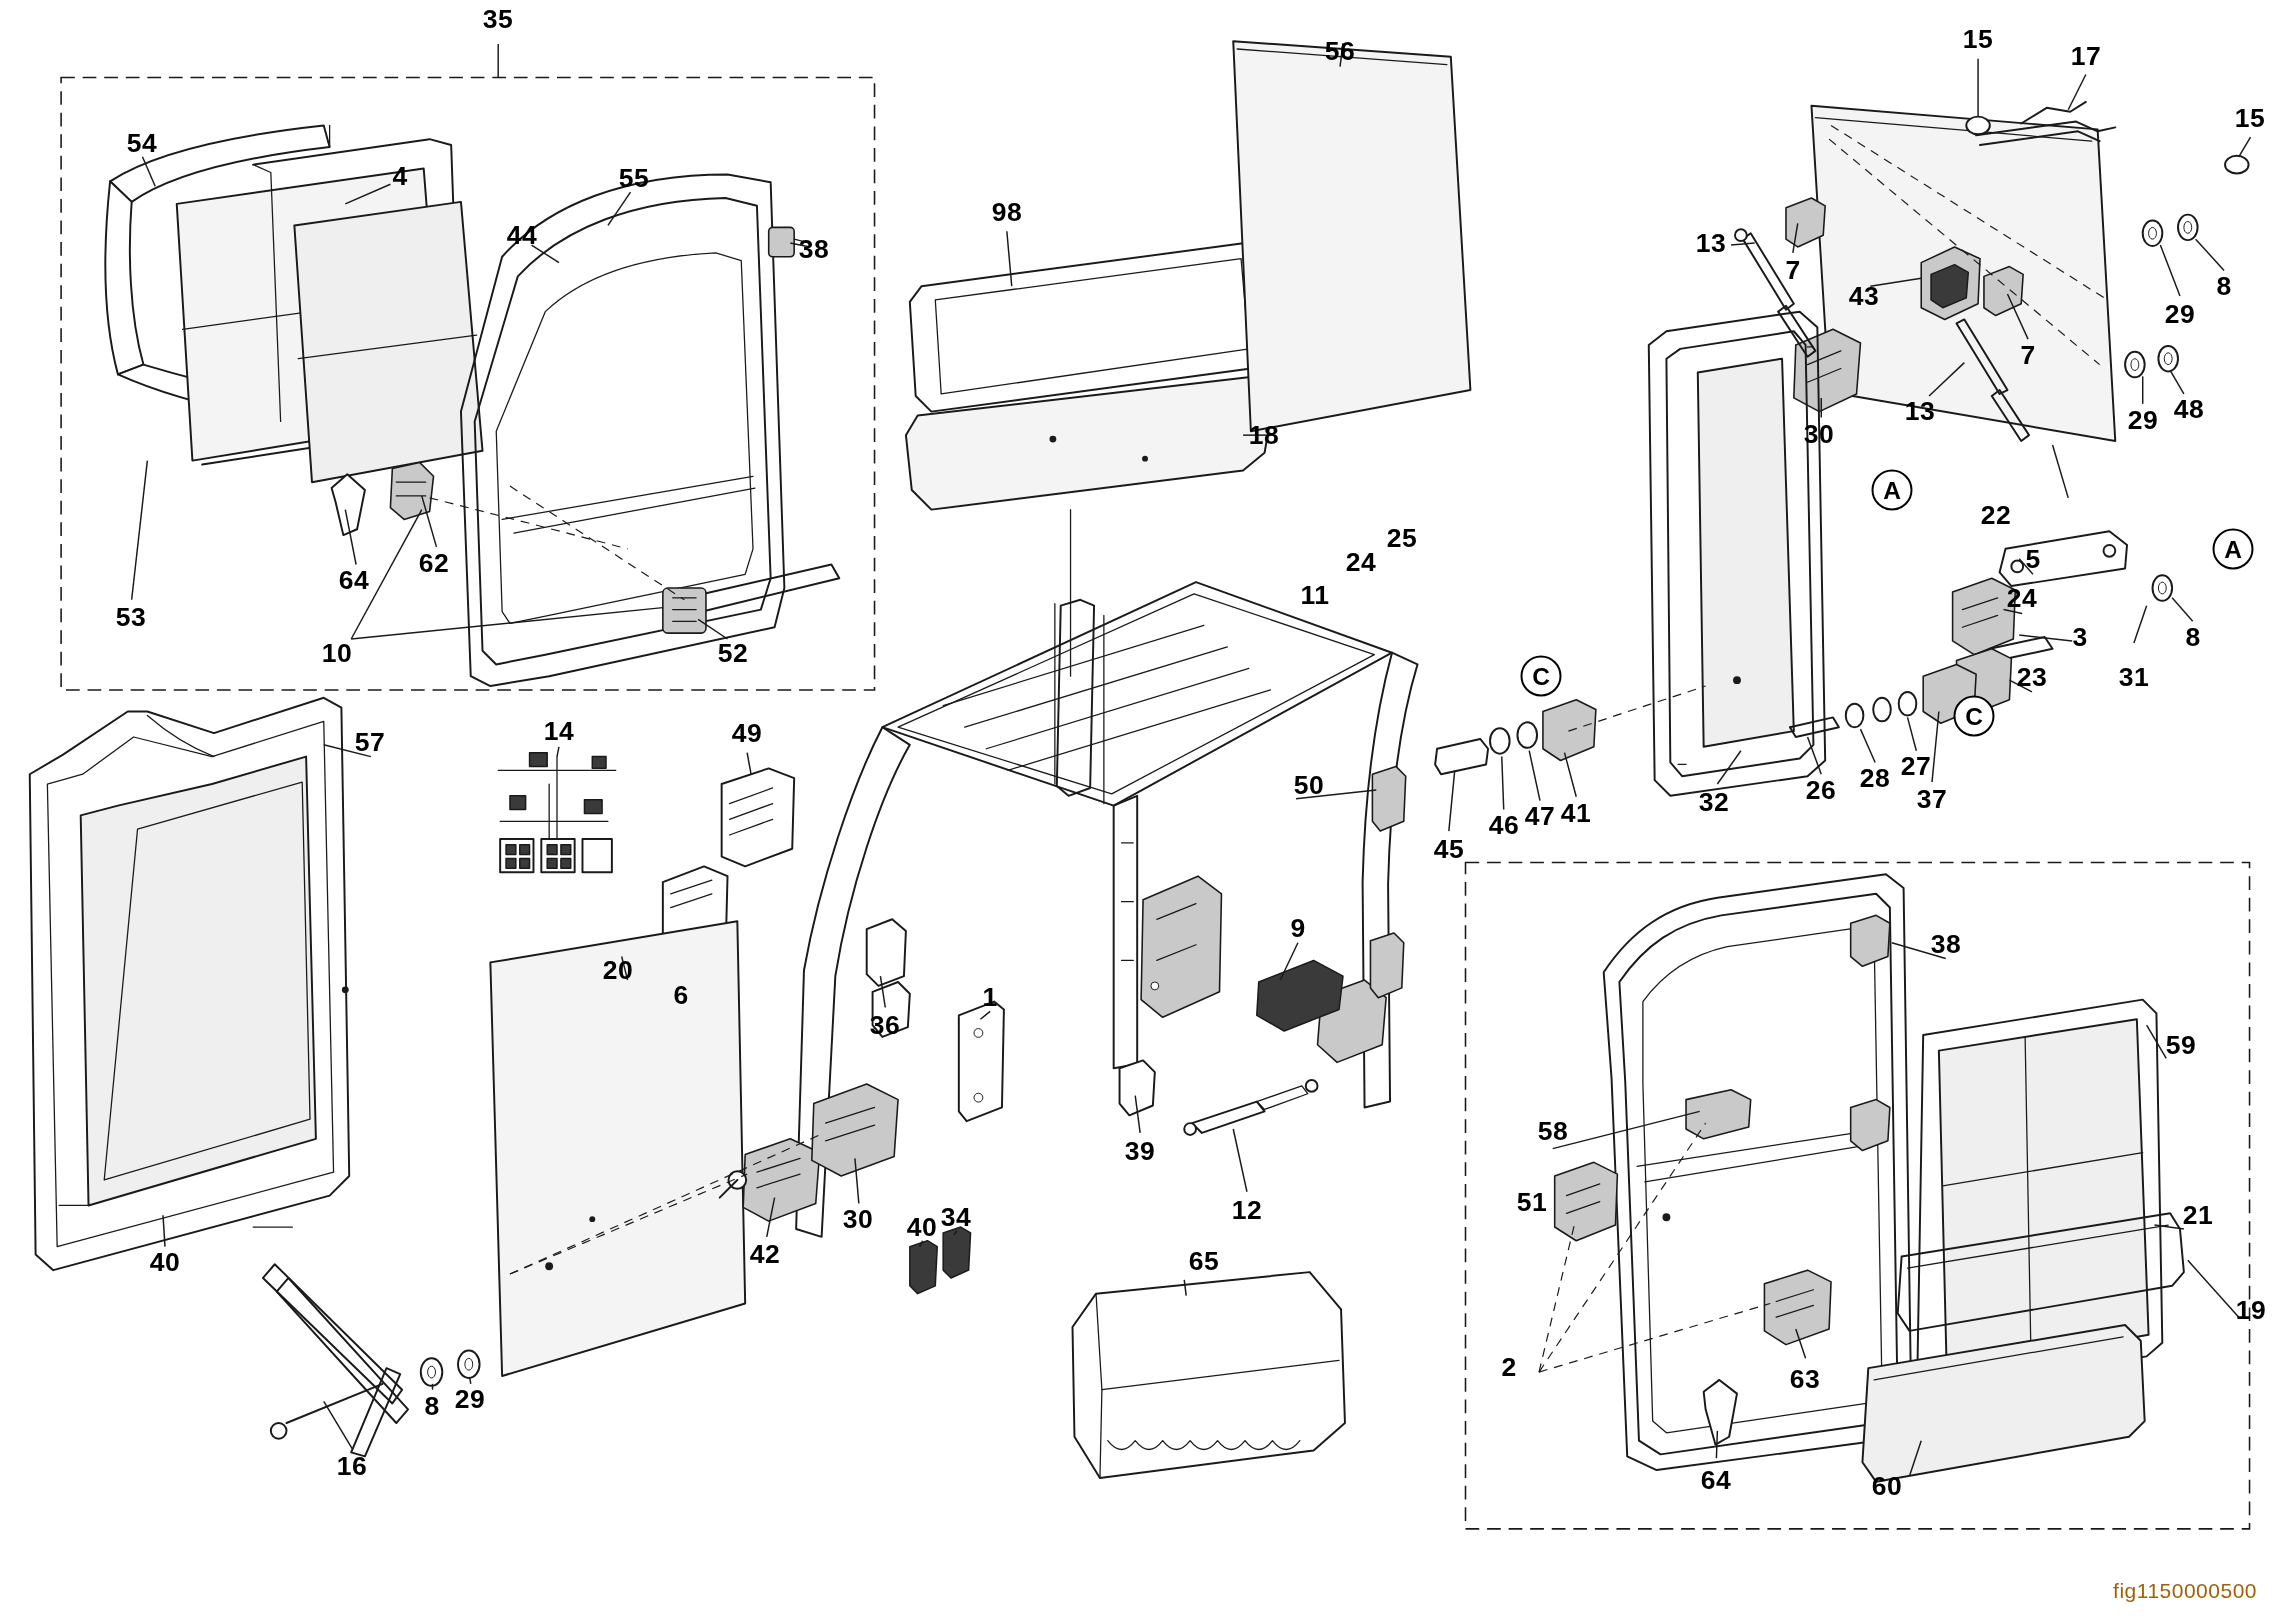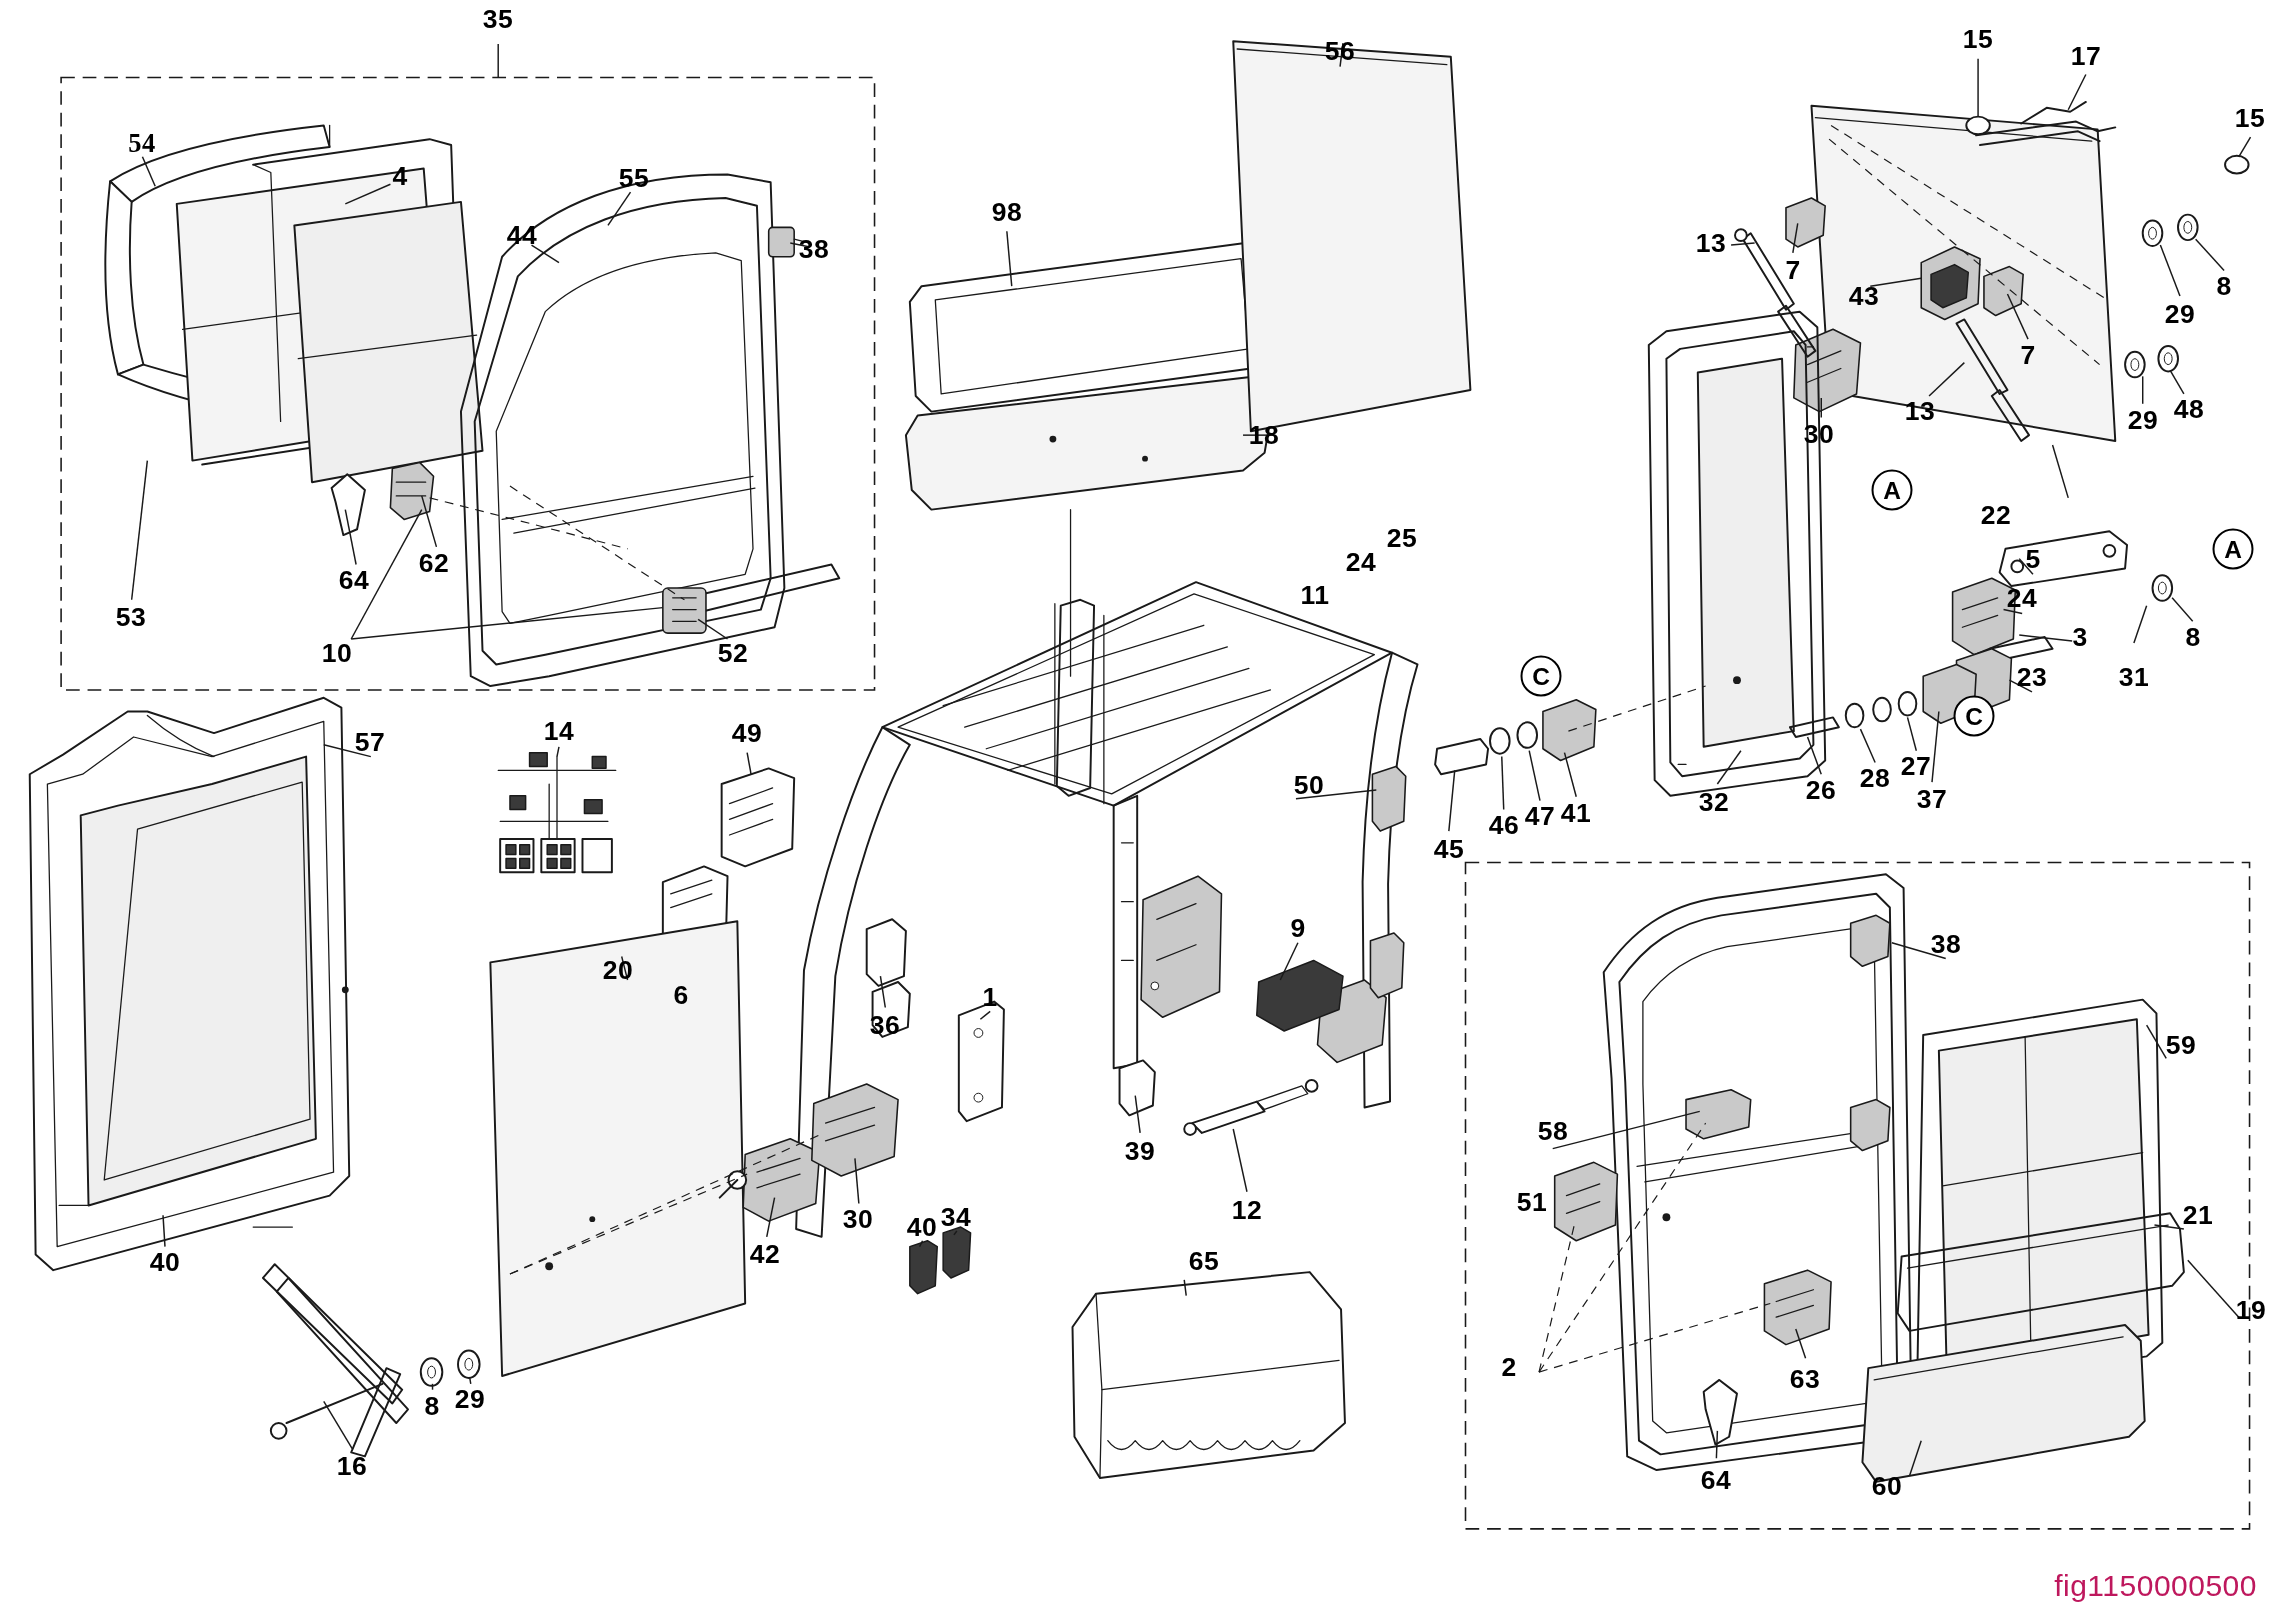--- a/index.html
+++ b/index.html
@@ -32,22 +32,22 @@
     color: #000000;
     white-space: nowrap;
     transform: translate(-50%, -50%);
     letter-spacing: 0.5px;
   }
   .figcode {
     position: absolute;
     right: 33px;
     bottom: 17.6px;
     font-family: "Liberation Sans", sans-serif;
-    font-size: 30px;
-    color: #be185d;
+    font-size: 21px;
+    color: #a16207;
     letter-spacing: 0.5px;
   }
   .circ-label {
     position: absolute;
     width: 41px;
     height: 41px;
     border: 2.5px solid #000;
     border-radius: 50%;
     box-sizing: border-box;
     transform: translate(-50%, -50%);
@@ -408,21 +408,21 @@
     <path class="lnT" d="M1946 1294 L2212 1250"></path>
     <path class="lead" d="M2284 1344 L2232 1286"></path>
 
     <path class="gl2" d="M1906 1396 L2168 1352 L2184 1368 L2188 1450 L2172 1466 L1914 1512 L1900 1492 Z"></path>
     <path class="lnT" d="M1912 1408 L2166 1364"></path>
     <path class="lead" d="M1948 1506 L1960 1470"></path>
   </svg>
 
   <div id="callouts">
       <div class="callout" style="left: 498px; top: 18.6px;">35</div>
-      <div class="callout" style="left: 142px; top: 143px; font-family: Liberation Serif, serif;">54</div>
+      <div class="callout" style="left: 142px; top: 143px;">54</div>
       <div class="callout" style="left: 400px; top: 176px;">4</div>
       <div class="callout" style="left: 634px; top: 178px;">55</div>
       <div class="callout" style="left: 522px; top: 235px;">44</div>
       <div class="callout" style="left: 814px; top: 249px;">38</div>
       <div class="callout" style="left: 131px; top: 617px;">53</div>
       <div class="callout" style="left: 354px; top: 580px;">64</div>
       <div class="callout" style="left: 434px; top: 563px;">62</div>
       <div class="callout" style="left: 337px; top: 653px;">10</div>
       <div class="callout" style="left: 733px; top: 653px;">52</div>
       <div class="callout" style="left: 1007px; top: 212px;">98</div>

